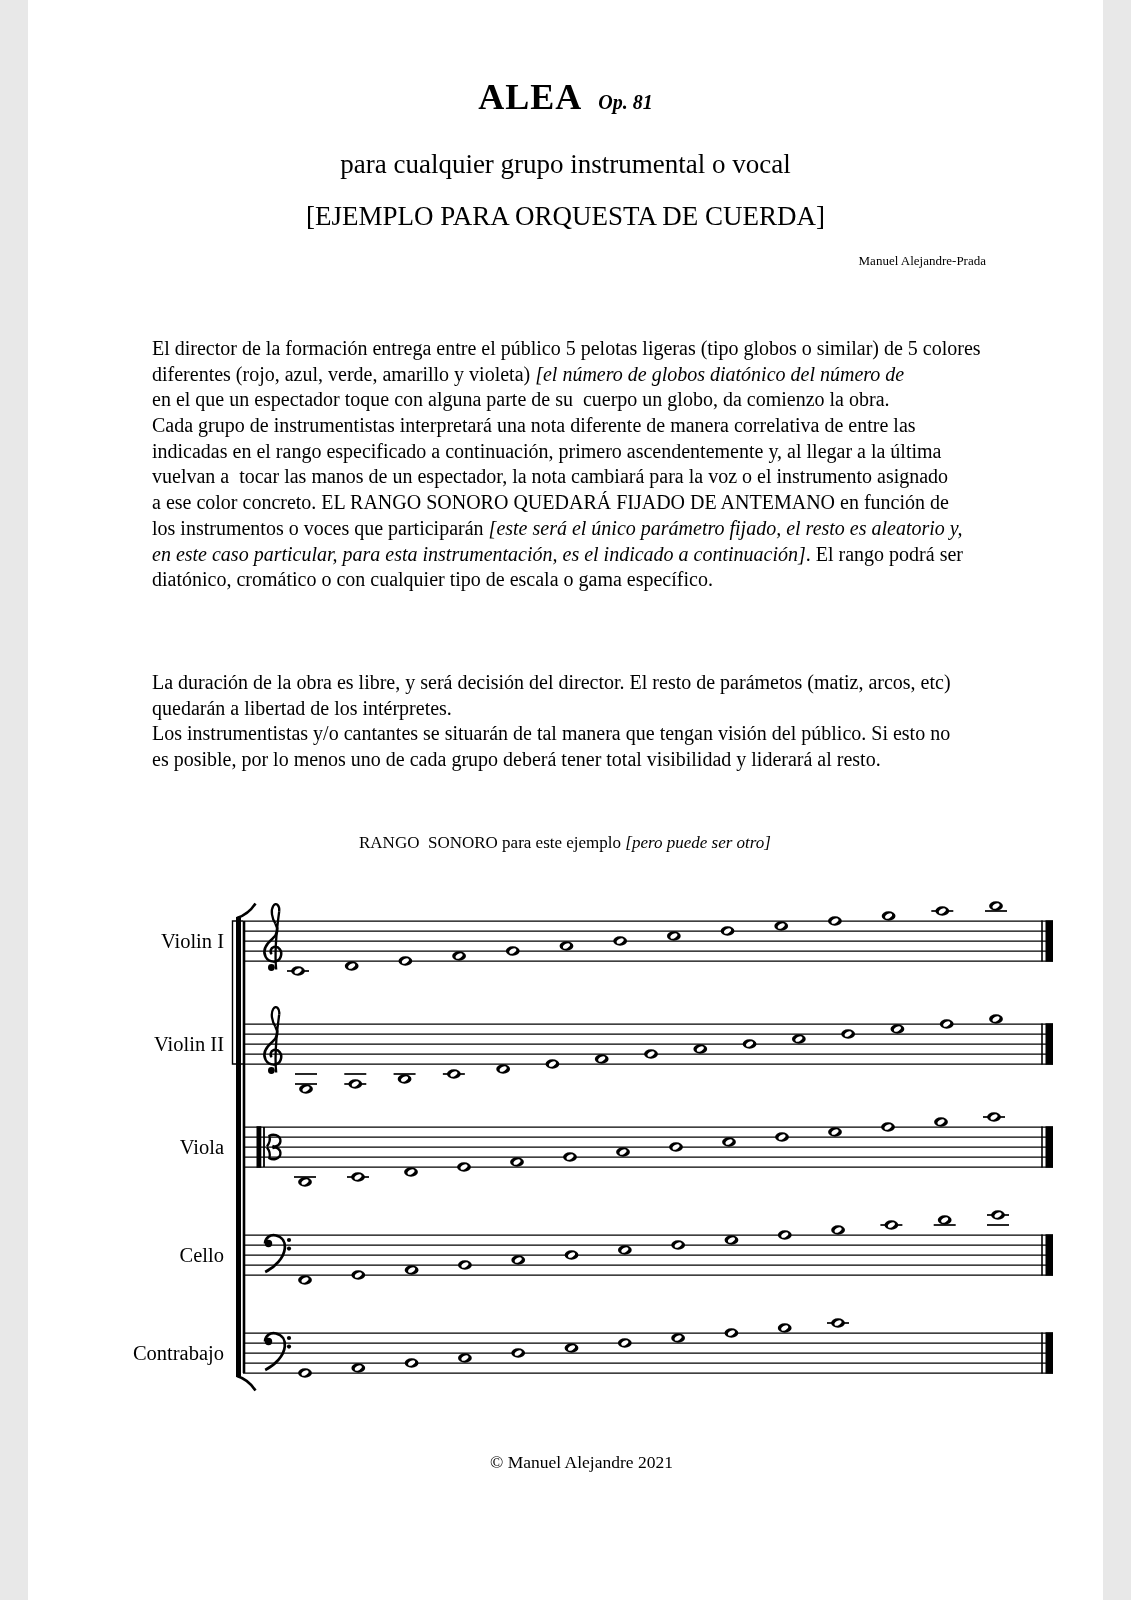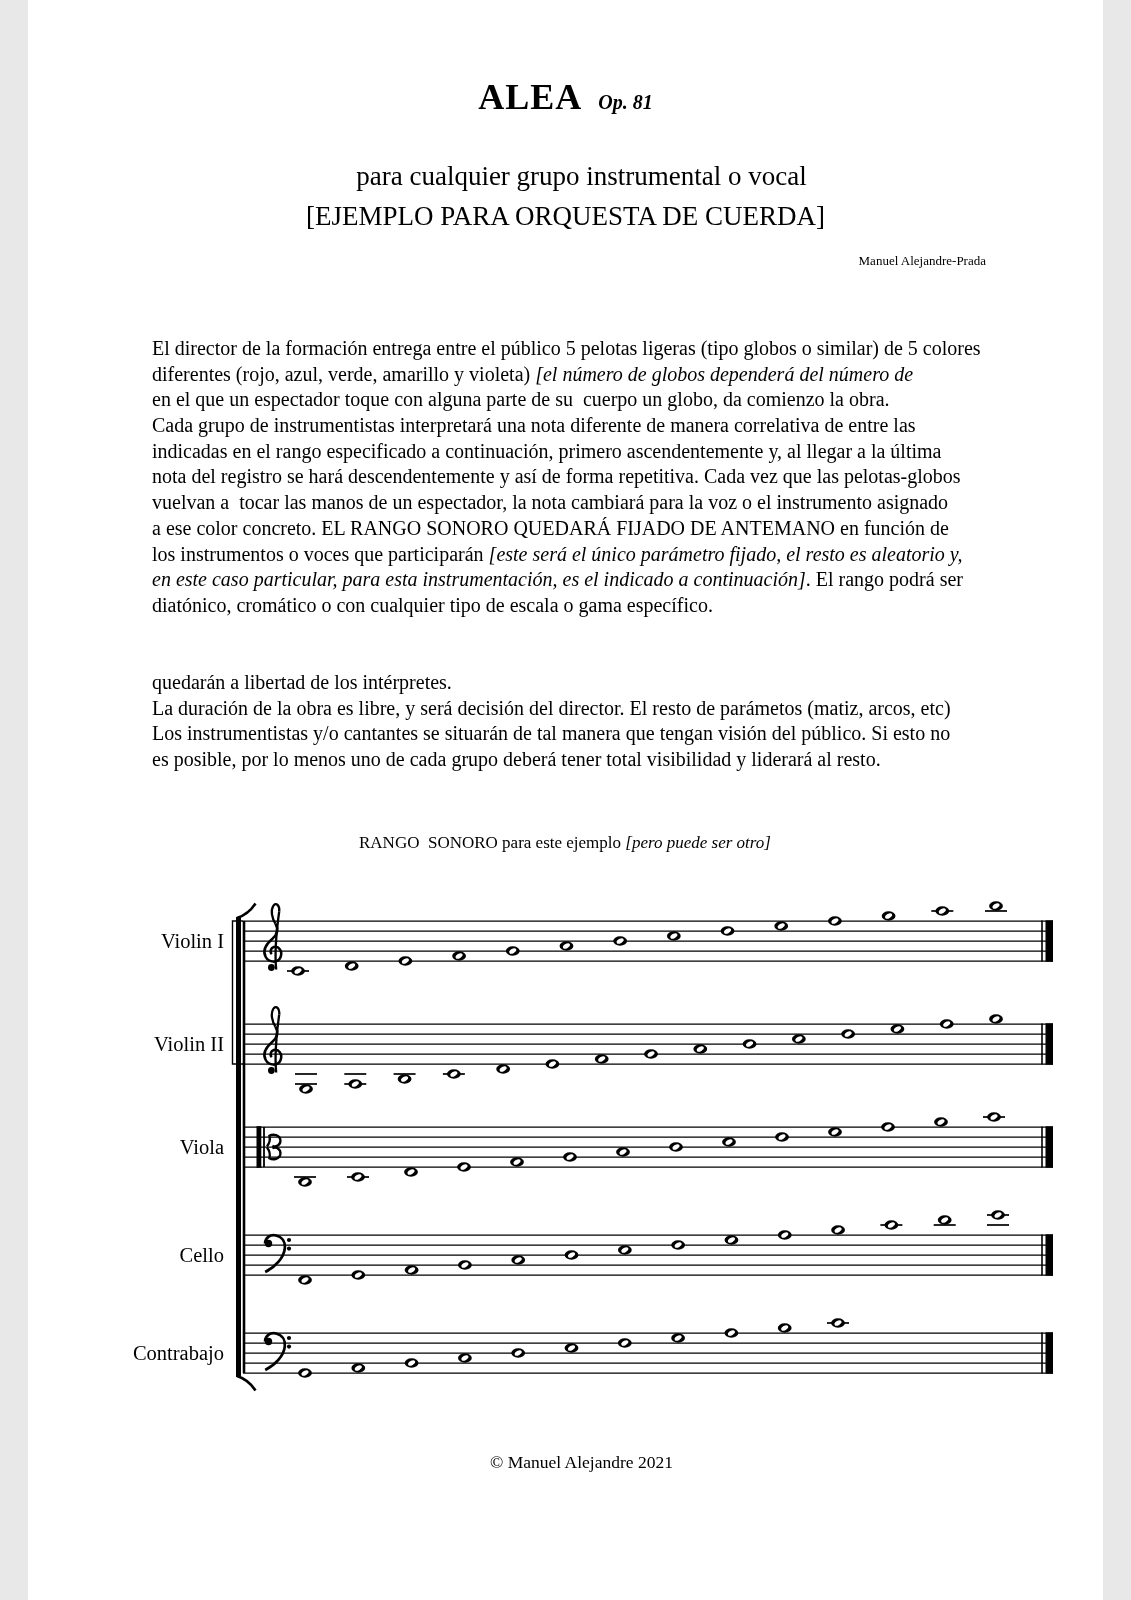--- a/index.html
+++ b/index.html
@@ -5,21 +5,21 @@
   html,body{margin:0;padding:0;background:#e8e8e8;}
   .page{
     position:relative; width:1075px; height:1600px; background:#ffffff;
     font-family:"Liberation Serif", serif; color:#000; overflow:hidden;
     margin:0 auto;
   }
   .title-line{position:absolute; top:76px; left:0; width:100%; text-align:center; white-space:pre;}
   .title{font-size:36px; font-weight:bold; letter-spacing:1px;}
   .opus{font-size:20px; font-weight:bold; font-style:italic; margin-left:16px;}
   .subtitle{position:absolute; left:0; width:100%; text-align:center; font-size:27px; line-height:1.2;}
-  .s1{top:160px;padding-left:16px;}
+  .s1{top:148px;}
   .s2{top:200px;}
   .author{position:absolute; top:253px; right:117px; font-size:13px;}
   .para{position:absolute; left:124px; width:900px; font-size:20px;}
   .para .tline{white-space:pre; line-height:25.7px; height:25.7px;}
   .p1{top:336px;}
   .p2{top:670px;}
   .range-heading{position:absolute; top:833px; left:331px; font-size:17px; white-space:pre;}
   .range-heading .it, .para .it{font-style:italic;}
   #score{position:absolute; left:0; top:0; width:1131px; height:1600px;}
   .footer{position:absolute; top:1452px; left:16px; width:100%; text-align:center; font-size:17.5px;}
@@ -31,34 +31,33 @@
 
   <div class="title-line"><span class="title">ALEA</span><span class="opus">Op. 81</span></div>
 
   <div class="subtitle s1">para cualquier grupo instrumental o vocal</div>
   <div class="subtitle s2">[EJEMPLO PARA ORQUESTA DE CUERDA]</div>
 
   <div class="author">Manuel Alejandre-Prada</div>
 
   <div class="para p1" id="para-0">
       <div class="tline"><span>El director de la formación entrega entre el público 5 pelotas ligeras (tipo globos o similar) de 5 colores</span></div>
-      <div class="tline"><span>diferentes (rojo, azul, verde, amarillo y violeta) </span><span class="it">[el número de globos dependerá del número de</span></div>
+      <div class="tline"><span>diferentes (rojo, azul, verde, amarillo y violeta) </span><span class="it">[el número de globos diatónico del número de</span></div>
       <div class="tline"><span>en el que un espectador toque con alguna parte de su  cuerpo un globo, da comienzo la obra.</span></div>
       <div class="tline"><span>Cada grupo de instrumentistas interpretará una nota diferente de manera correlativa de entre las</span></div>
       <div class="tline"><span>indicadas en el rango especificado a continuación, primero ascendentemente y, al llegar a la última</span></div>
-      <div class="tline"><span>nota del registro se hará descendentemente y así de forma repetitiva. Cada vez que las pelotas-globos</span></div>
       <div class="tline"><span>vuelvan a  tocar las manos de un espectador, la nota cambiará para la voz o el instrumento asignado</span></div>
       <div class="tline"><span>a ese color concreto. EL RANGO SONORO QUEDARÁ FIJADO DE ANTEMANO en función de</span></div>
       <div class="tline"><span>los instrumentos o voces que participarán </span><span class="it">[este será el único parámetro fijado, el resto es aleatorio y,</span></div>
       <div class="tline"><span class="it">en este caso particular, para esta instrumentación, es el indicado a continuación]</span><span>. El rango podrá ser</span></div>
       <div class="tline"><span>diatónico, cromático o con cualquier tipo de escala o gama específico.</span></div>
     </div>
   <div class="para p2" id="para-1">
+      <div class="tline"><span>La duración de la obra es libre, y será decisión del director. El resto de parámetos (matiz, arcos, etc)</span></div>
       <div class="tline"><span>quedarán a libertad de los intérpretes.</span></div>
-      <div class="tline"><span>La duración de la obra es libre, y será decisión del director. El resto de parámetos (matiz, arcos, etc)</span></div>
       <div class="tline"><span>Los instrumentistas y/o cantantes se situarán de tal manera que tengan visión del público. Si esto no</span></div>
       <div class="tline"><span>es posible, por lo menos uno de cada grupo deberá tener total visibilidad y liderará al resto.</span></div>
     </div>
 
   <div class="range-heading" id="range-heading"><span>RANGO  SONORO para este ejemplo </span><span class="it">[pero puede ser otro]</span></div>
 
   <svg id="score" viewBox="0 0 1131 1600" xmlns="http://www.w3.org/2000/svg">
       <g>
         <line x1="215" y1="921" x2="1025" y2="921" stroke="#000" stroke-width="1.25"></line>
         <line x1="215" y1="931" x2="1025" y2="931" stroke="#000" stroke-width="1.25"></line>

